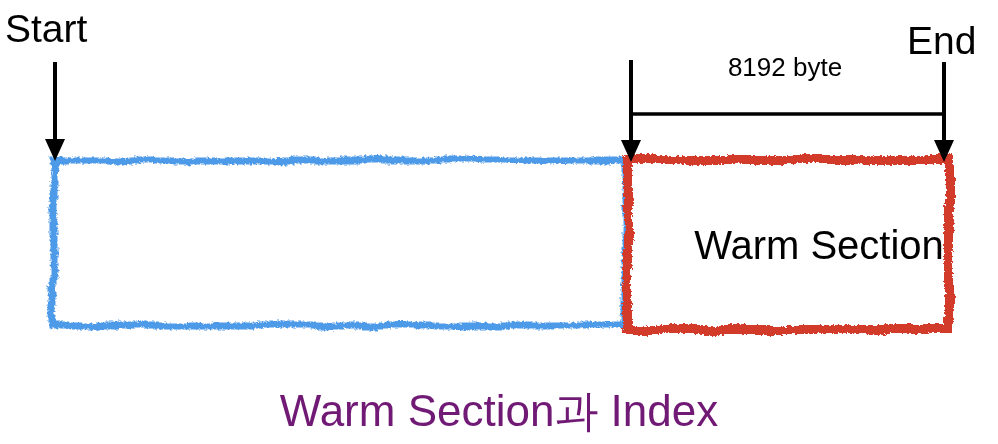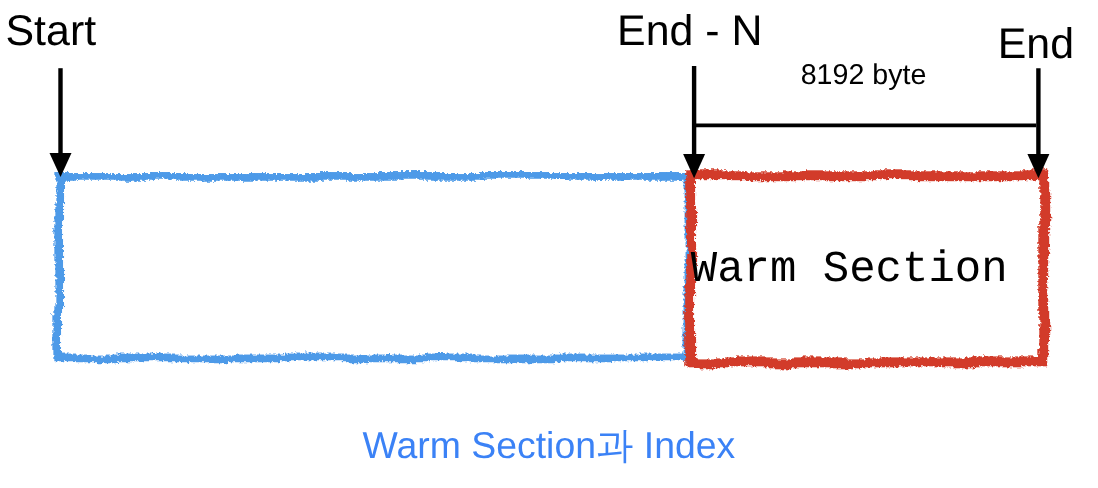--- a/index.html
+++ b/index.html
@@ -37,41 +37,40 @@
     top: 53px;
     width: 310px;
     text-align: center;
     font-size: 26px;
     line-height: 28px;
     color: #000000;
     white-space: nowrap;
   }
   .warm-label {
     position: absolute;
-    left: 607px;
+    left: 654px;
     top: 157px;
     width: 330px;
     height: 176px;
     display: flex;
     align-items: center;
     justify-content: center;
     font-size: 40px;
     color: #000000;
     white-space: nowrap;
-    font-family: Liberation Mono, monospace;
   }
   .caption {
     position: absolute;
     left: 0;
     right: 0;
     top: 386px;
     text-align: center;
-    font-size: 34px;
+    font-size: 44px;
     line-height: 1.15;
-    color: #3b82f6;
+    color: #701a75;
     white-space: nowrap;
   }
 </style>
 </head>
 <body>
 
 <div class="canvas">
 
   <svg class="shapes" width="998" height="444" viewBox="0 0 998 444">
     <defs>
@@ -100,21 +99,20 @@
     <g>
       <line x1="944" y1="62" x2="944" y2="143" stroke-width="4" stroke="#000000"></line>
       <polygon points="934,140 954,140 944,162" fill="#000000"></polygon>
     </g>
 
     <line x1="631" y1="114" x2="942" y2="114" stroke-width="3.5" stroke="#000000"></line>
   </svg>
 
   <div class="lbl lbl-start">Start</div>
 
-  <div class="lbl lbl-endn">End - N</div>
 
   <div class="lbl lbl-end">End</div>
 
   <div class="annot">
     <div>8192 byte</div>
   </div>
 
   <div class="warm-label">Warm Section</div>
 
   <div class="caption">Warm Section과 Index</div>

